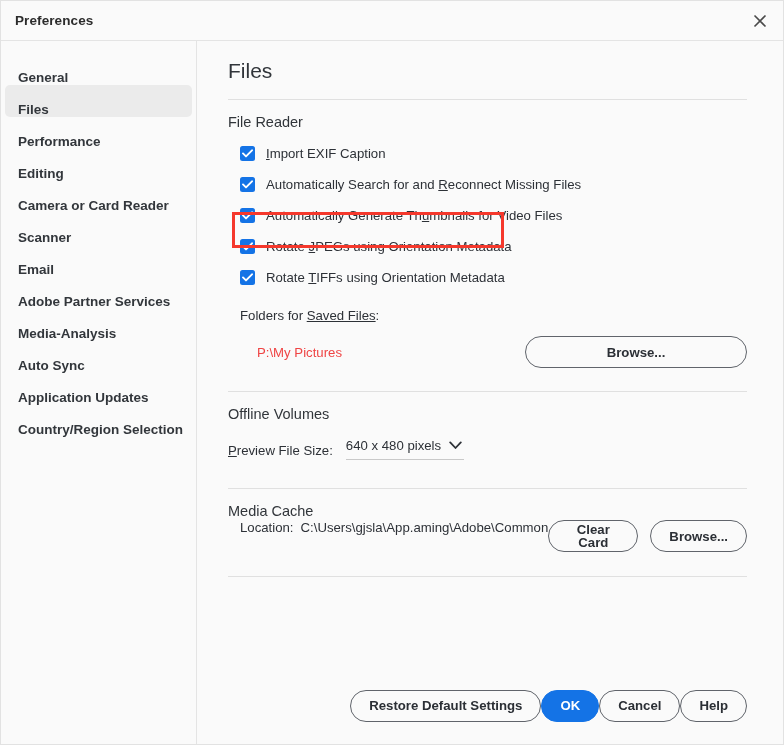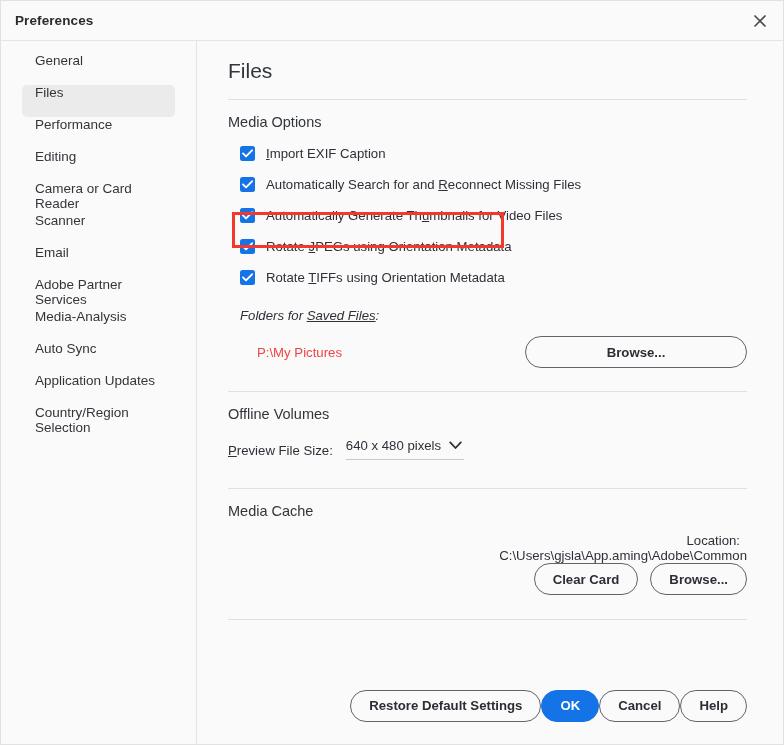--- a/index.html
+++ b/index.html
@@ -65,29 +65,30 @@
   .sidebar {
     width: 196px;
     min-width: 196px;
     background: #fafafa;
     border-right: 1px solid #e4e4e4;
     padding-top: 12px;
     box-sizing: border-box;
   }
   .side-item {
     height: 32px;
-    margin: 0 21px;
+    margin: 0 4px;
     border-radius: 5px;
     display: flex;
-    align-items: flex-start;
+    align-items: flex-end;
     padding-left: 13px;
     font-size: 13.5px;
     color: #32363b;
     cursor: pointer;
     box-sizing: border-box;
+    font-weight: bold;
   }
   .side-item.selected {
     background: #ebebeb;
   }
 
   
   .main {
     flex: 1;
     padding: 0 36px 0 31px;
     box-sizing: border-box;
@@ -154,21 +155,20 @@
     pointer-events: none;
     box-sizing: border-box;
   }
 
   
   .folders-label {
     font-size: 13.2px;
     color: #2d3137;
     margin-top: 18px;
     margin-left: 12px;
-    font-style: italic;
   }
   .folder-row {
     display: flex;
     align-items: center;
     margin-top: 13px;
     margin-left: 29px;
     height: 32px;
   }
   .folder-path {
     font-size: 13.2px;
@@ -227,24 +227,23 @@
   }
   .select-value {
     font-size: 13.2px;
     color: #2d3137;
   }
   .chev { display: block; margin-right: 2px; }
 
   
   .cache-row {
     display: flex;
-    align-items: flex-end;
-    margin-top: 14px;
+    align-items: flex-start;
+    margin-top: 1px;
     margin-left: 12px;
-    flex-direction: column;
   }
   .cache-label {
     font-size: 13.2px;
     color: #2d3137;
     margin-right: 7px;
   }
   .cache-path {
     font-size: 13.2px;
     color: #2d3137;
     flex: 1;
@@ -316,21 +315,21 @@
       <div class="side-item">
         <span>Country/Region Selection</span>
       </div>
     </div>
 
     <div class="main">
 
       <div class="page-title">Files</div>
       <div class="hr"></div>
 
-      <div class="section-title">Media Options</div>
+      <div class="section-title">File Reader</div>
 
       <div class="checks">
 
         <div class="check-row">
           <span class="cb">
             <svg width="11" height="9" viewBox="0 0 11 9">
                 <path d="M1 4.4 L4 7.4 L10 1.3" stroke="#ffffff" stroke-width="1.9" fill="none" stroke-linecap="round" stroke-linejoin="round"></path>
               </svg>
           </span>
           <span class="check-label"><span></span><span class="mn">I</span><span>mport EXIF Caption</span></span>

